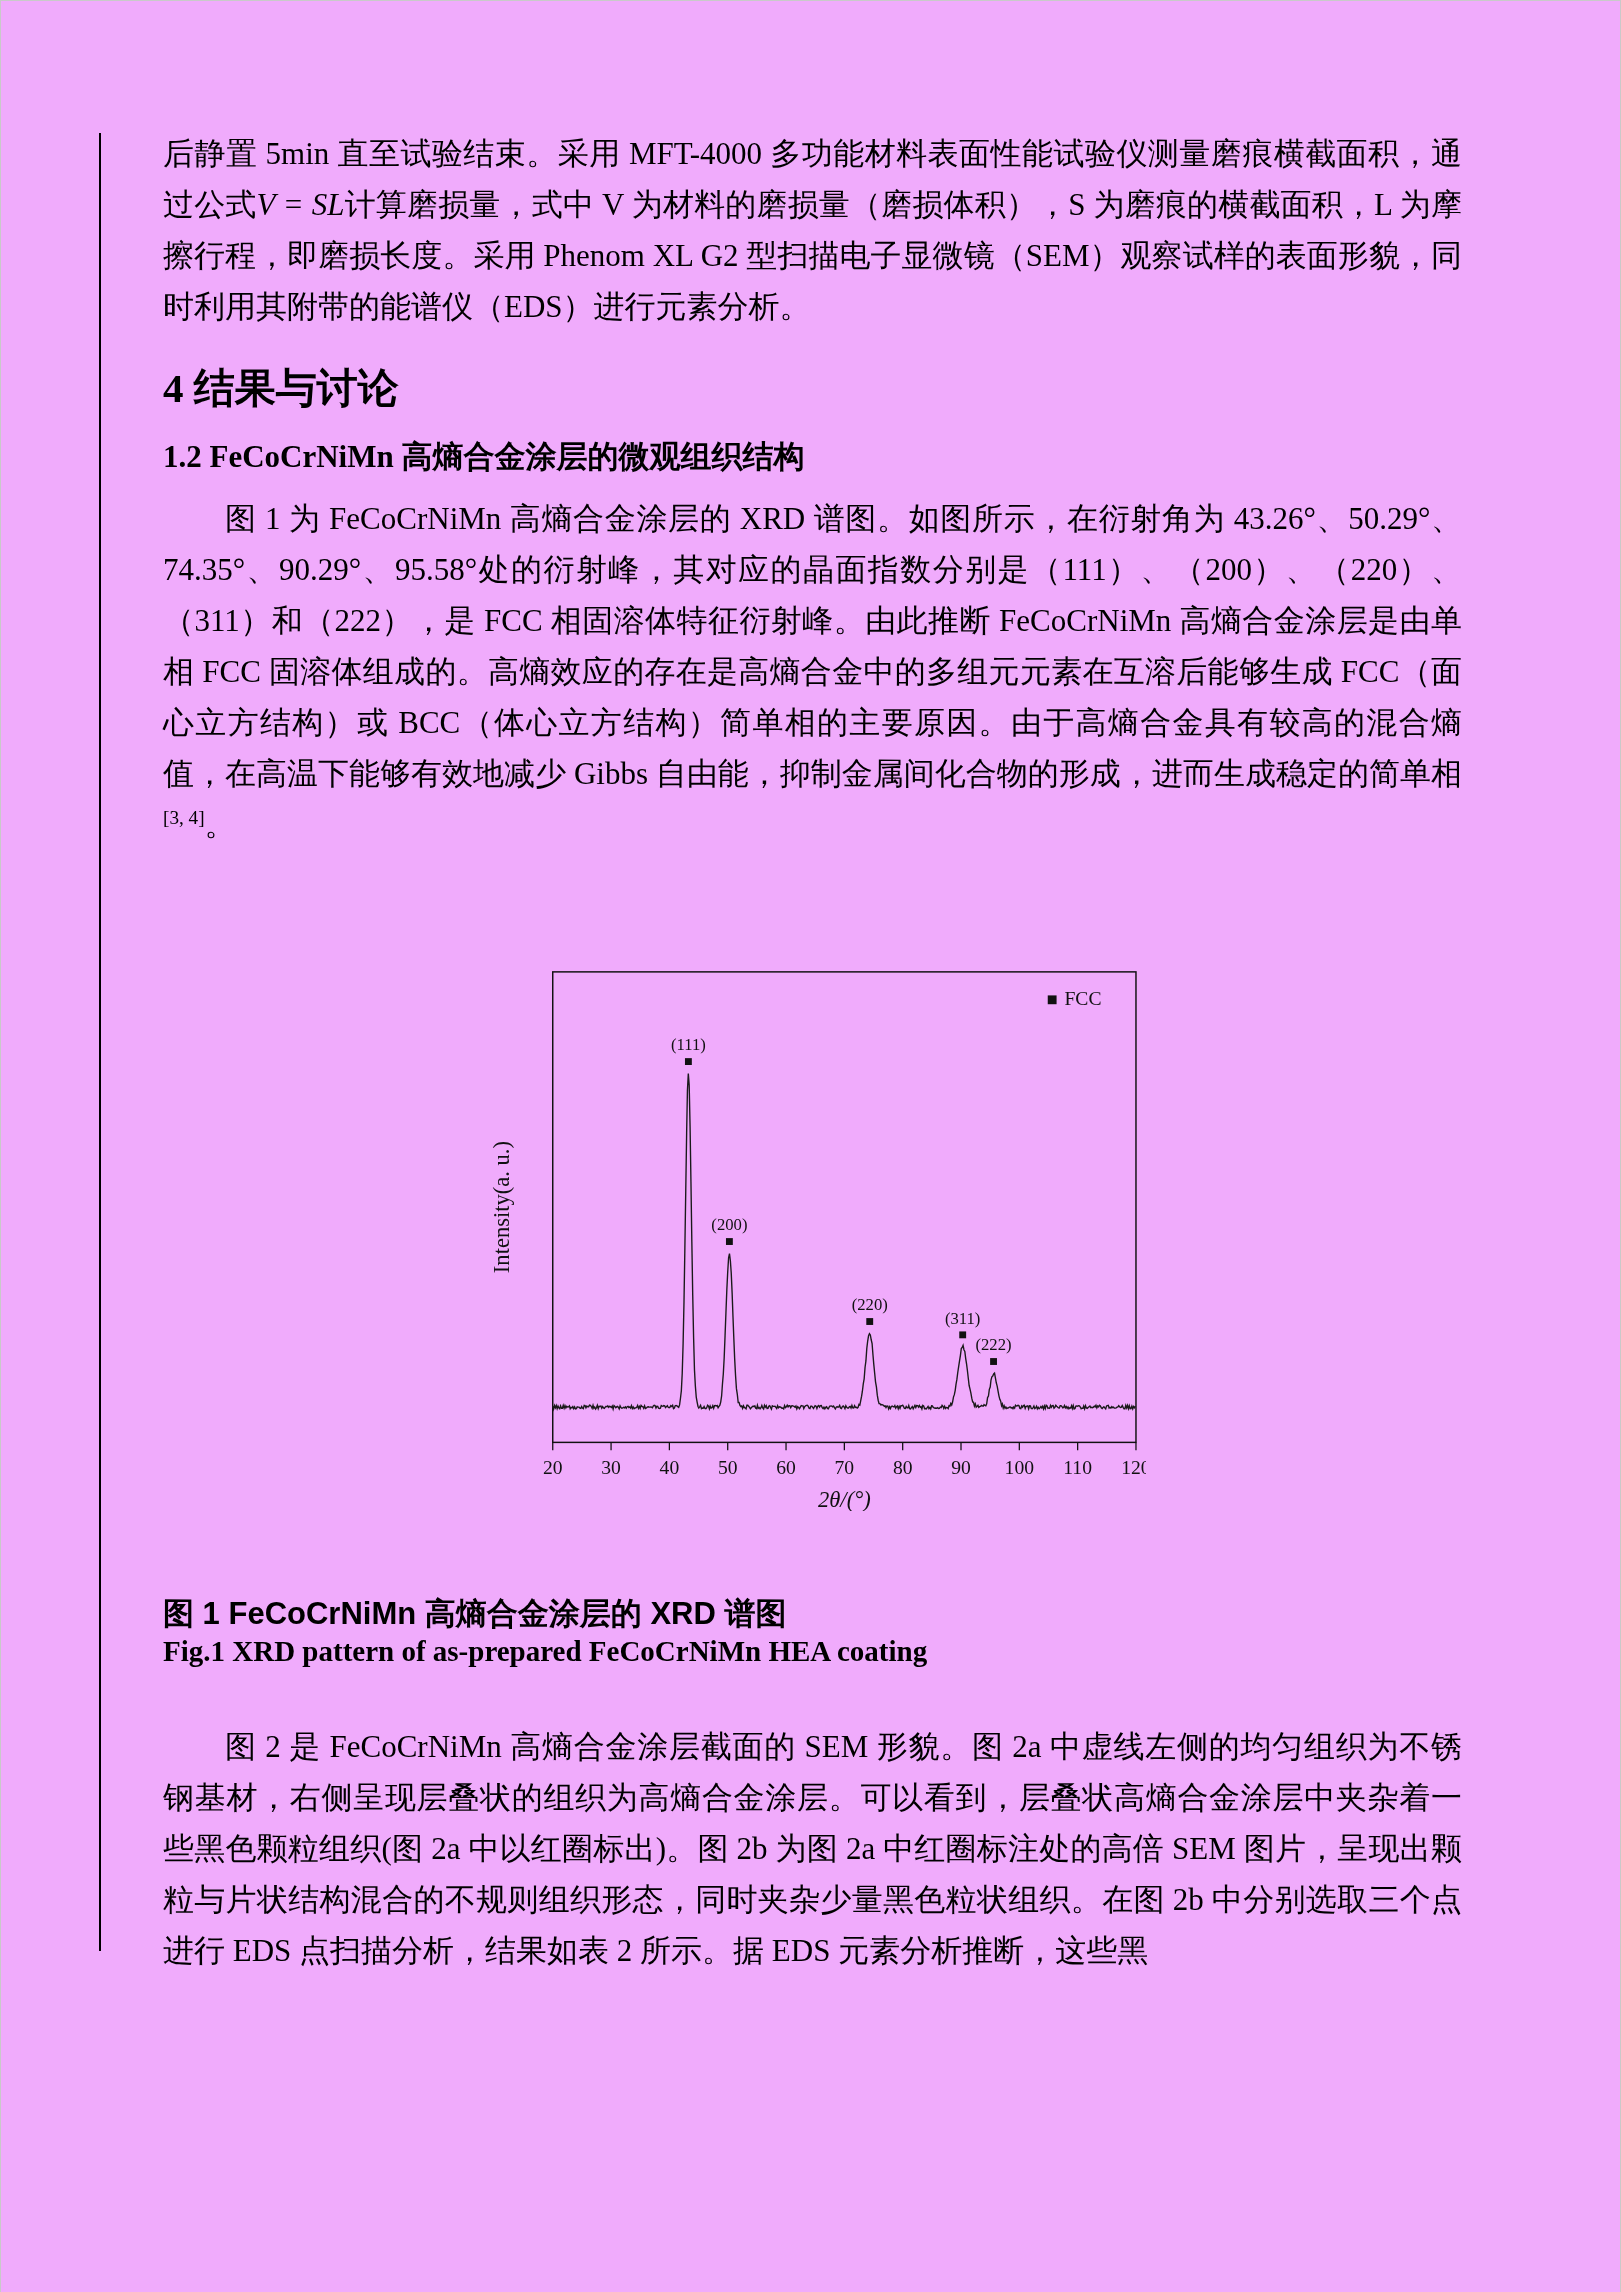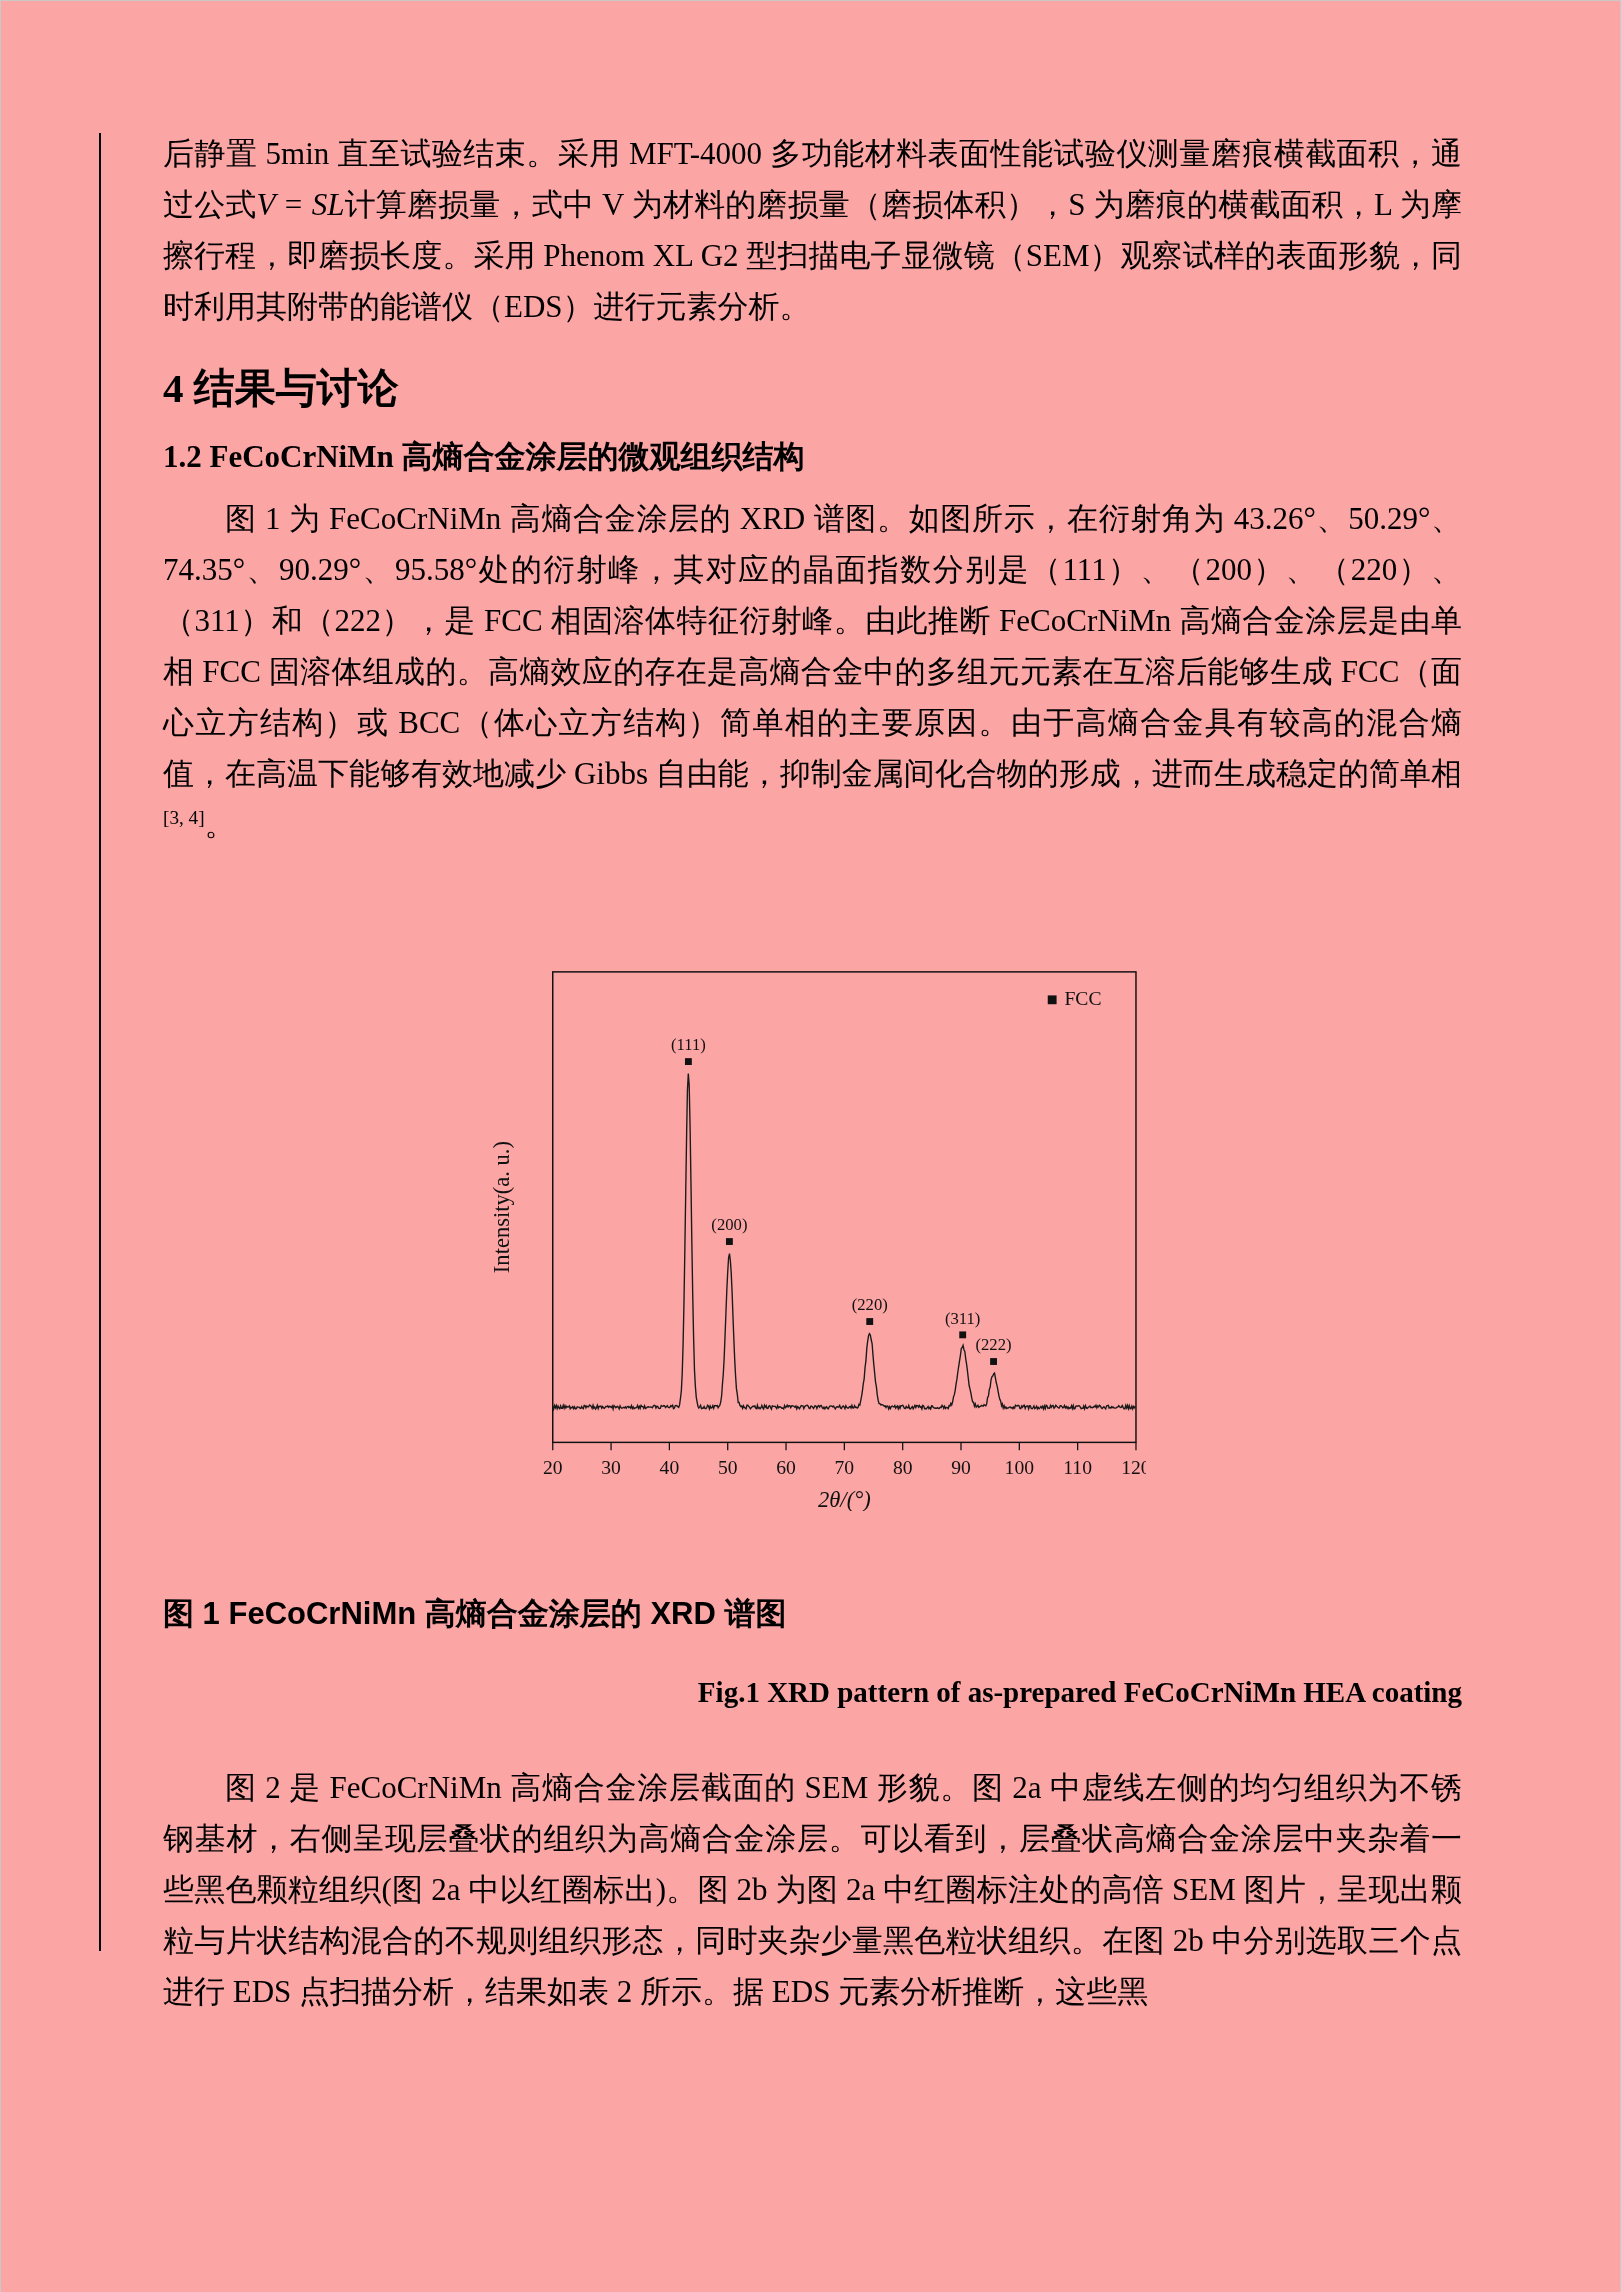--- a/index.html
+++ b/index.html
@@ -2,21 +2,21 @@
 <html><head>
 <meta charset="utf-8">
 <style>
   * { margin: 0; padding: 0; box-sizing: border-box; }
   html, body { background: #e8e8e8; }
   .page {
     position: relative;
     width: 1621px;
     height: 2293px;
     margin: 0 auto;
-    background: #fca5a5;
+    background: #f0abfc;
     border: 1px solid #c9c9c9;
     font-family: "Liberation Serif", "DejaVu Serif", serif;
     color: #000000;
     overflow: hidden;
   }
   .change-bar {
     position: absolute;
     left: 98px;
     top: 132px;
     width: 2px;
@@ -54,22 +54,21 @@
     display: flex;
     justify-content: center;
   }
   .caption-zh {
     margin-top: 82px;
     font-size: 31px;
     font-weight: bold;
     font-family: "Liberation Sans", "DejaVu Sans", sans-serif;
   }
   .caption-en {
-    margin-top: 41px;
-    text-align: right;
+    text-align: left;
     font-size: 29px;
     font-weight: bold;
     font-family: "Liberation Serif", "DejaVu Serif", serif;
   }
   .p3 { margin-top: 53px; }
   svg text { font-family: "Liberation Serif", "DejaVu Serif", serif; fill: #111; }
 </style>
 </head>
 <body>
 

